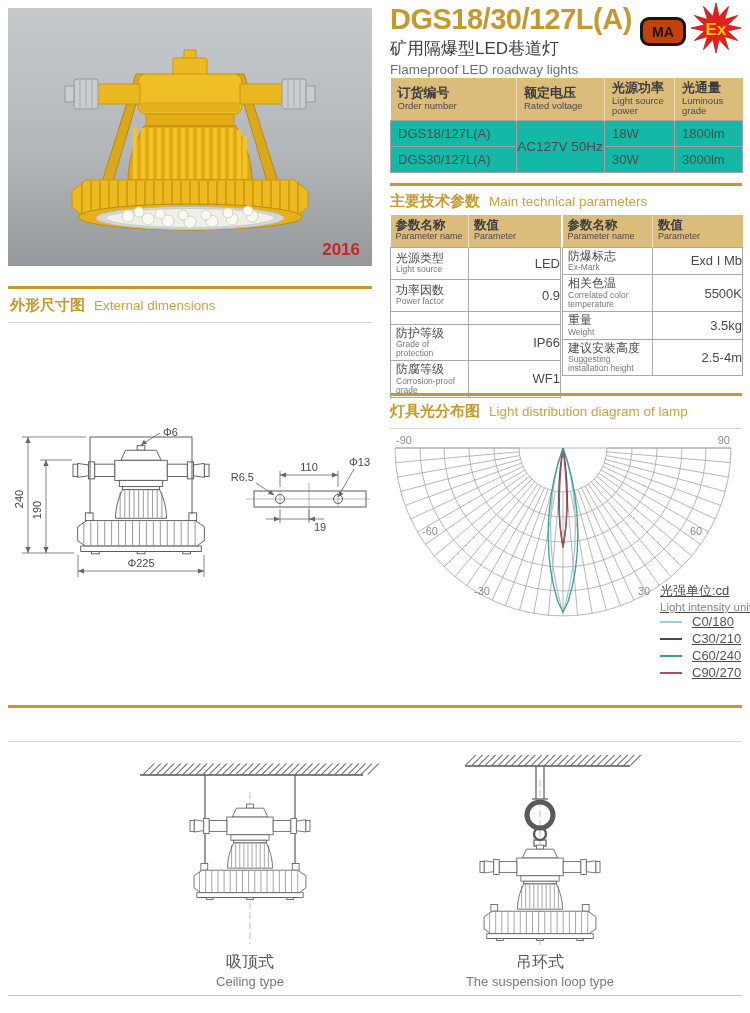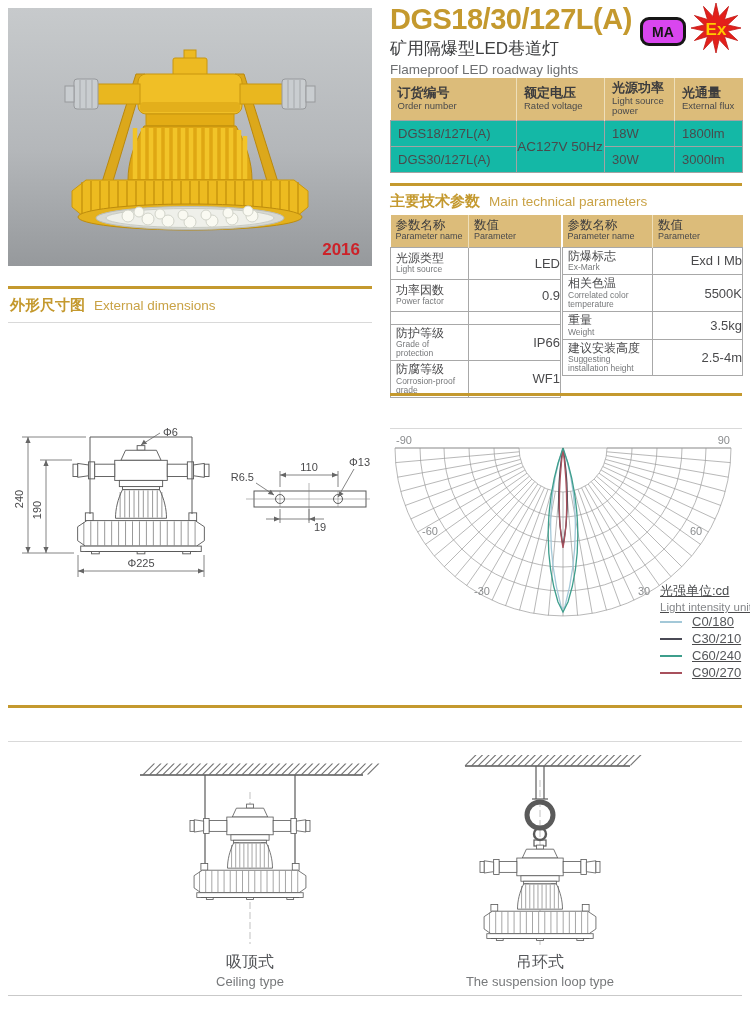--- a/index.html
+++ b/index.html
@@ -11,21 +11,21 @@
          background:linear-gradient(180deg,#c7cacc 0%,#b4b7ba 55%,#96999c 100%);}
   .year-mark{position:absolute;right:12px;bottom:6px;color:#cc2229;font-size:17px;font-weight:bold;}
 
   
   .hdr{position:absolute;left:390px;top:4px;width:352px;}
   .hdr .title{font-size:29px;font-weight:bold;color:#c4992e;letter-spacing:-0.5px;line-height:1.05;}
   .hdr .sub-cn{font-size:17px;color:#3f4042;margin-top:3px;}
   .hdr .sub-en{font-size:13.5px;color:#6d6f71;margin-top:2px;}
   .ma-badge{position:absolute;left:640px;top:17px;width:40px;height:23px;border:3px solid #161616;
             border-radius:9px;display:flex;align-items:center;justify-content:center;
-            font-weight:bold;font-size:14px;color:#161616;background:#d946ef;}
+            font-weight:bold;font-size:14px;color:#161616;background:#c2410c;}
   .ex-star{position:absolute;left:688px;top:2px;}
 
   
   .order-table{position:absolute;left:390px;top:78px;width:352px;border-collapse:collapse;table-layout:fixed;}
   .order-table th{background:#dcbc7a;text-align:left;padding:3px 0 3px 7px;border-left:1px solid #eedfba;}
   .order-table th:first-child{border-left:none;}
   .order-table th .cn{font-size:13px;font-weight:bold;color:#3c3c3e;line-height:1.15;}
   .order-table th .en{font-size:9.5px;font-weight:normal;color:#4a4a4c;line-height:1.1;}
   .order-table td{border:1px solid #a3a3a3;font-size:13px;color:#4a4a4c;height:23px;padding-left:7px;background:#14b8a6;}
   .order-table td.center{text-align:center;padding-left:0;font-size:13.5px;}
@@ -34,21 +34,21 @@
   .rule-thick{position:absolute;height:3px;background:#c4992e;}
   .sec-head{position:absolute;white-space:nowrap;}
   .sec-head .cn{font-size:15px;font-weight:bold;color:#c4992e;}
   .sec-head .en{font-size:13.5px;color:#c9a245;margin-left:9px;}
   .rule-thin{position:absolute;height:1px;background:#d9d9d9;}
 
   
   .param-table{position:absolute;border-collapse:collapse;table-layout:fixed;}
   .param-table th{background:#dcbc7a;text-align:left;vertical-align:top;padding:3px 0 2px 5px;border-left:1px solid #eedfba;}
   .param-table th:first-child{border-left:none;}
-  .param-table th .cn{font-size:12.5px;font-weight:normal;color:#3c3c3e;line-height:1.15;}
+  .param-table th .cn{font-size:12.5px;font-weight:bold;color:#3c3c3e;line-height:1.15;}
   .param-table th .en{font-size:9px;font-weight:normal;color:#4a4a4c;line-height:1.1;}
   .param-table td{border:1px solid #a8a8a8;vertical-align:middle;padding:2px 0 2px 5px;background:#fff;}
   .param-table td .cn{font-size:12px;color:#4a4a4c;line-height:1.15;}
   .param-table td .en{font-size:8.5px;color:#77797b;line-height:1.05;}
   .param-table td.val{font-size:13px;color:#4a4a4c;text-align:right;}
 
   
   .polar-wrap{position:absolute;left:392px;top:432px;width:350px;height:210px;}
   .polar-grid{stroke:#9a9a9a;stroke-width:0.7;fill:none;}
   .polar-label{font-size:11px;fill:#8a8c8e;}
@@ -159,21 +159,21 @@
       <th>
             <div class="cn">额定电压</div>
             <div class="en">Rated voltage</div>
           </th>
       <th>
             <div class="cn">光源功率</div>
             <div class="en">Light source power</div>
           </th>
       <th>
             <div class="cn">光通量</div>
-            <div class="en">External flux</div>
+            <div class="en">Luminous grade</div>
           </th>
     </tr>
     <tr>
       <td>DGS18/127L(A)</td>
       <td class="center" rowspan="2">AC127V 50Hz</td>
       <td>18W</td>
       <td>1800lm</td>
     </tr>
     <tr>
       <td>DGS30/127L(A)</td>
@@ -381,20 +381,23 @@
     <g stroke="#666" stroke-width="0.8">
       <line x1="272" y1="84" x2="272" y2="98"></line>
         <line x1="301" y1="84" x2="301" y2="98"></line>
       <line x1="258" y1="94" x2="316" y2="94"></line>
     </g>
     <path d="M272,94 l-6,-2.6 l0,5.2 z M301,94 l6,-2.6 l0,5.2 z" fill="#666"></path>
     <text x="306" y="106">19</text>
   </svg>
 
   <div class="rule-thick" style="left:390px;top:393px;width:352px;"></div>
+  <div class="sec-head" style="left:390px;top:402px;">
+    <span class="cn">灯具光分布图</span><span class="en">Light distribution diagram of lamp</span>
+  </div>
   <div class="rule-thin" style="left:390px;top:428px;width:352px;"></div>
 
   <div class="polar-wrap">
     <svg width="350" height="210" viewBox="0 0 350 210">
       <g id="polar-grid" class="polar-grid">
           <path d="M127,16 A44,44 0 0 0 215,16"></path>
           <path d="M102,16 A69,69 0 0 0 240,16"></path>
           <path d="M77,16 A94,94 0 0 0 265,16"></path>
           <path d="M52,16 A119,119 0 0 0 290,16"></path>
           <path d="M28,16 A143,143 0 0 0 314,16"></path>

